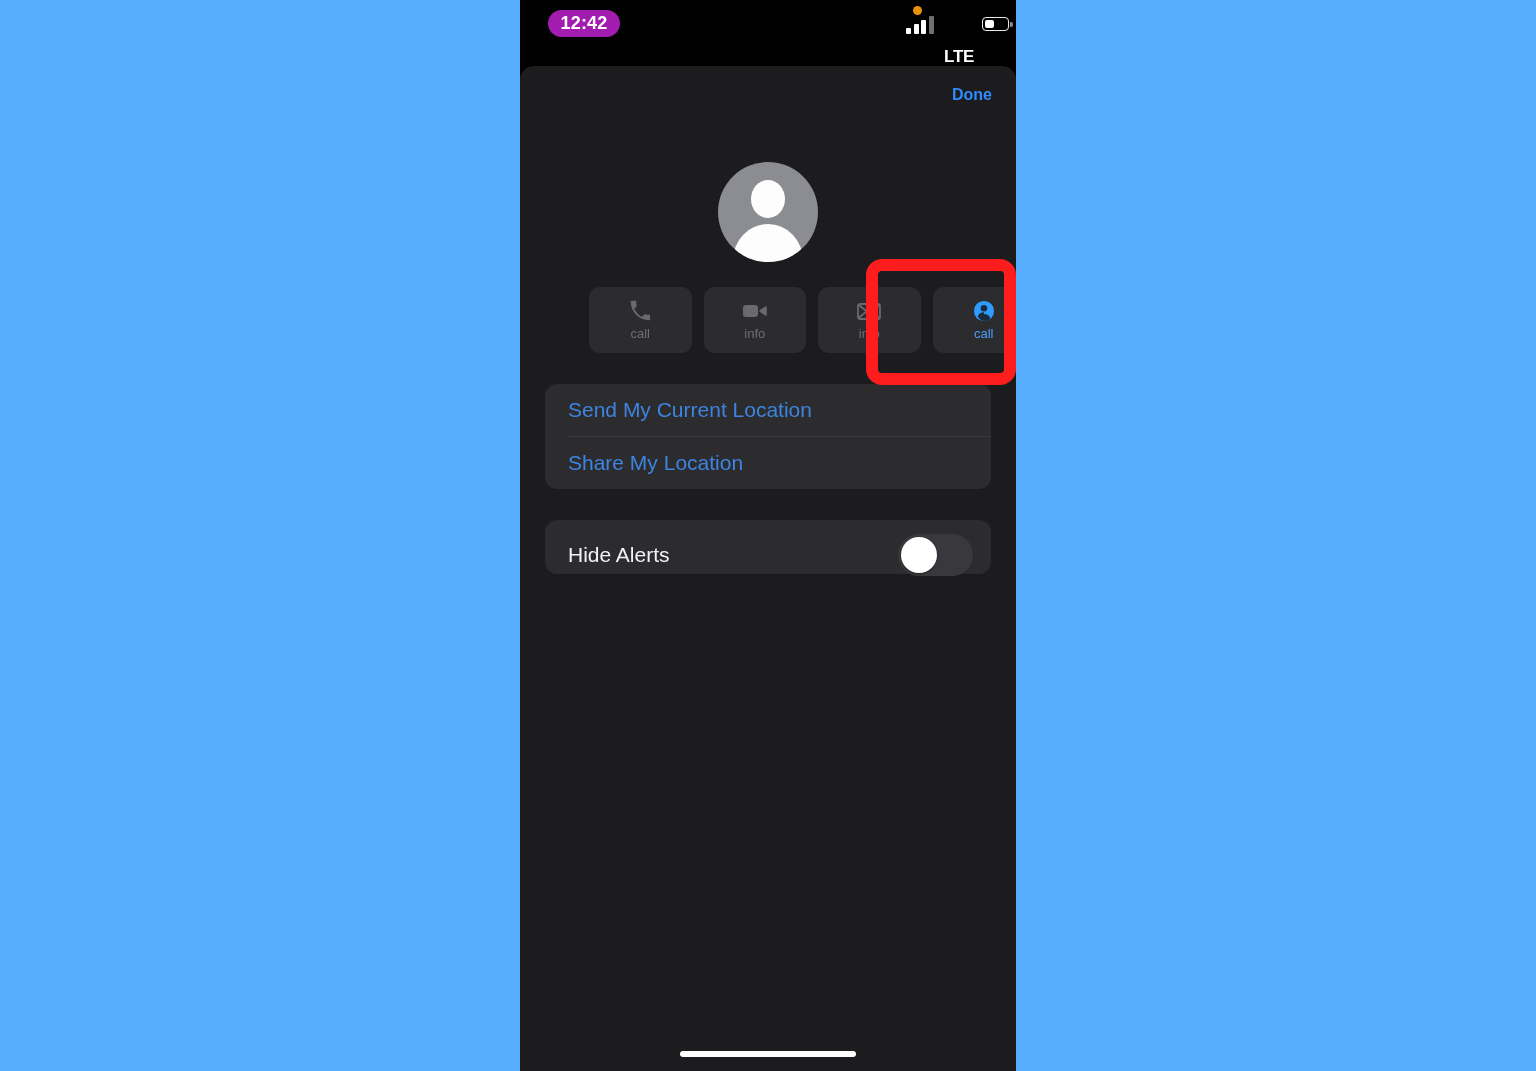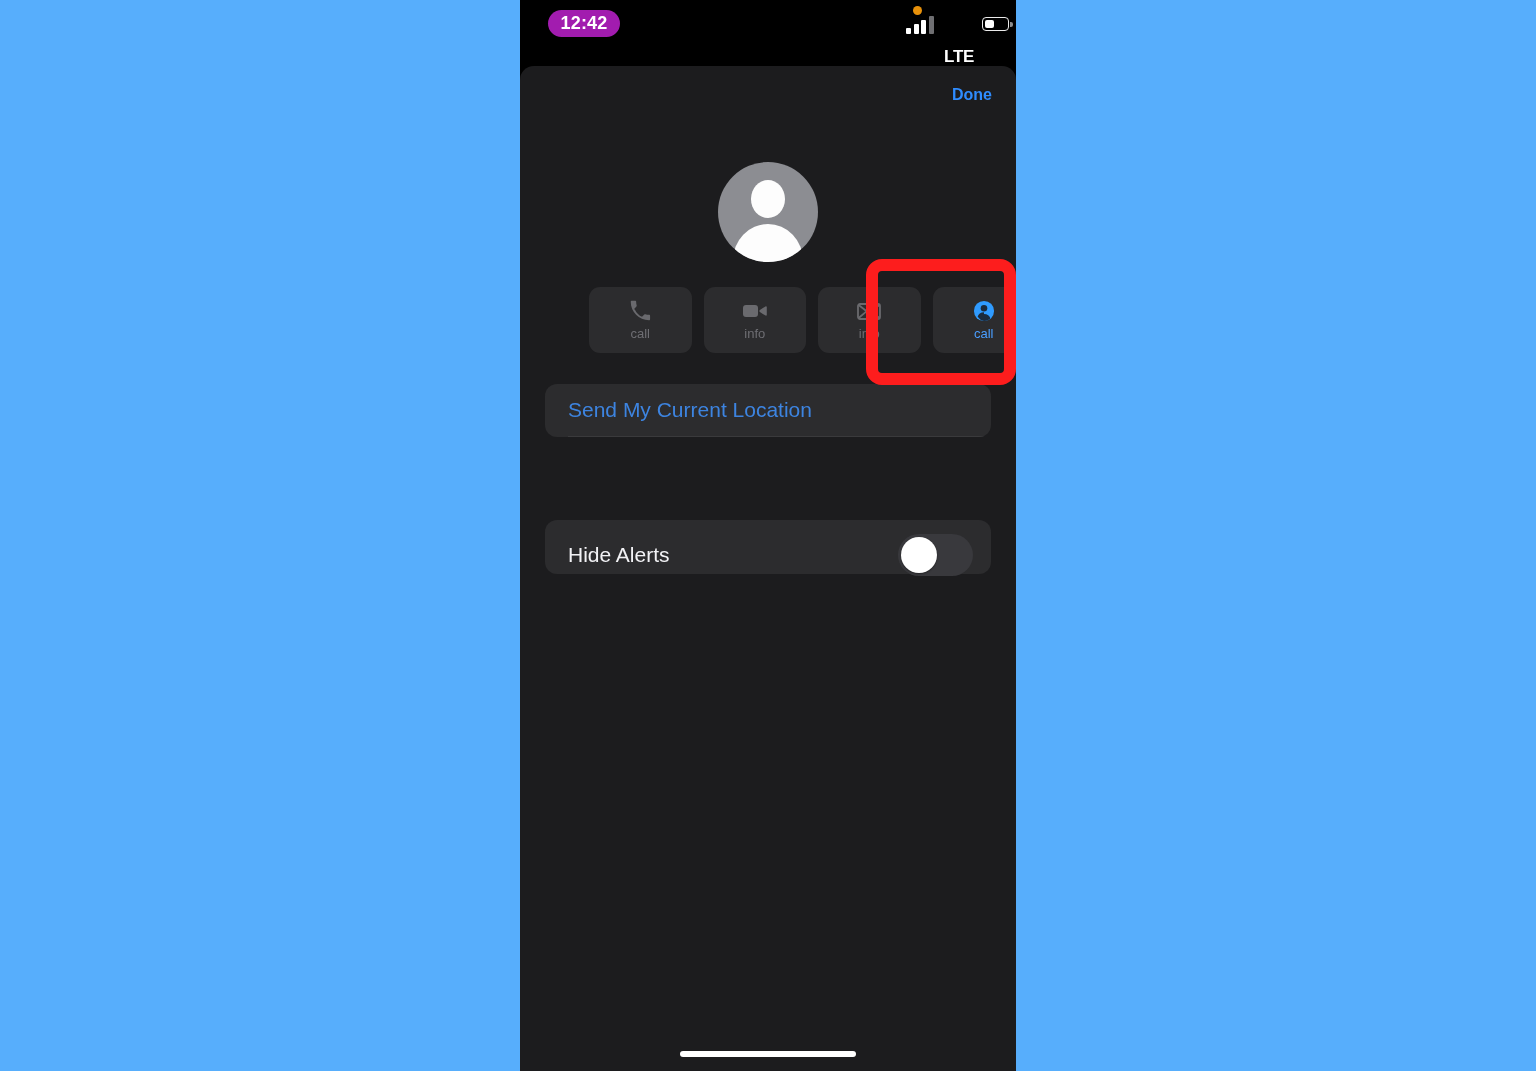--- a/index.html
+++ b/index.html
@@ -324,20 +324,21 @@
           </svg>
         </span>
         <span class="act-label">call</span>
       </div>
 
     </div>
 
     <div id="location-card">
       <div class="loc-row">Send My Current Location</div>
       <div id="loc-separator"></div>
+      <div class="loc-row">Share My Location</div>
     </div>
 
     <div id="hide-alerts-card">
       <span id="hide-alerts-label">Hide Alerts</span>
       <span id="hide-alerts-toggle">
         <span class="knob"></span>
       </span>
     </div>
 
   </div>

